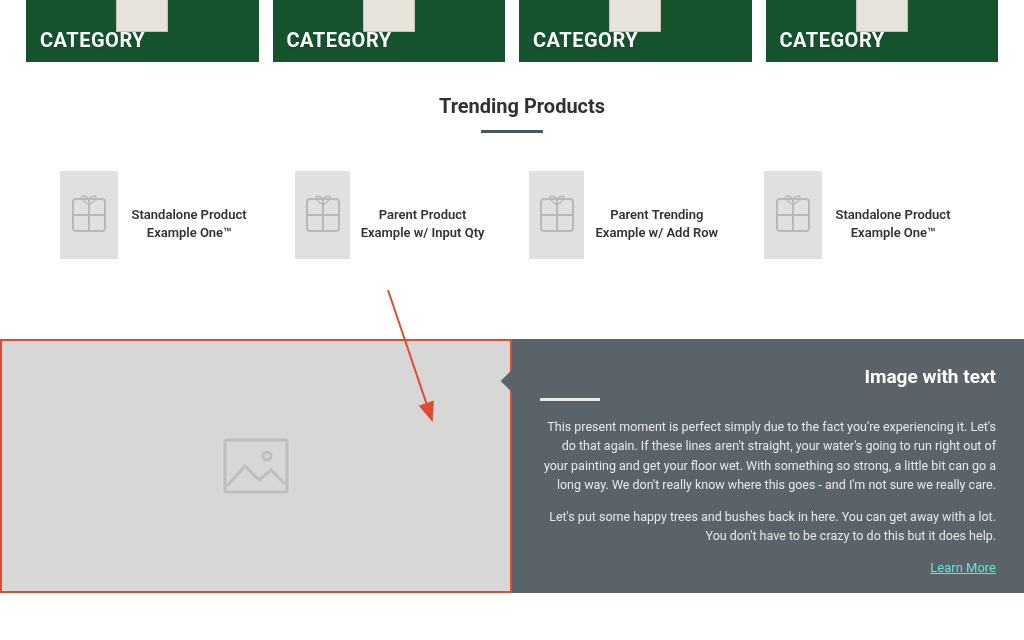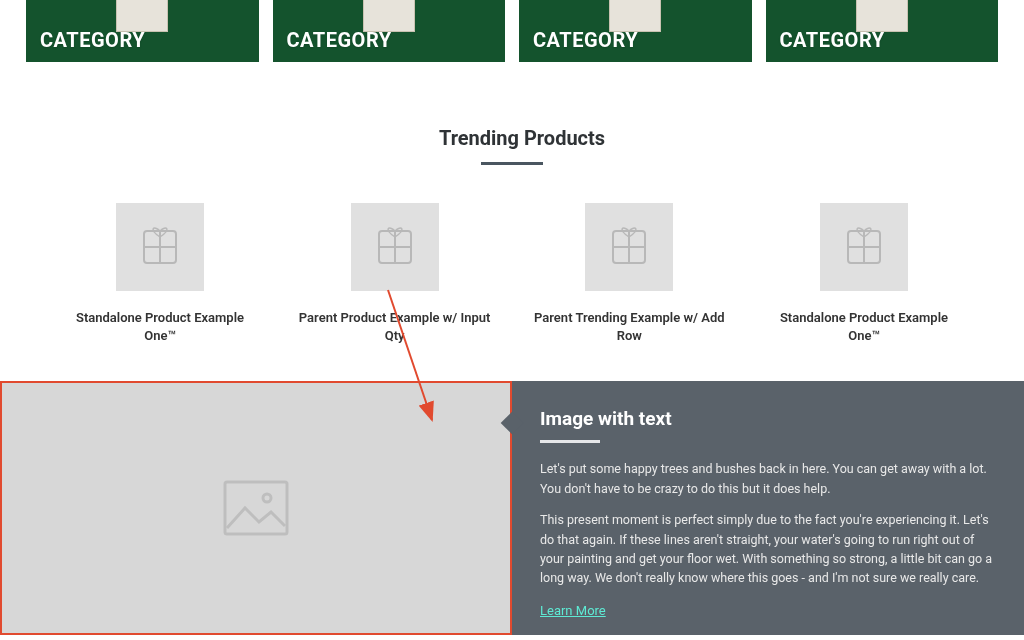--- a/index.html
+++ b/index.html
@@ -38,41 +38,41 @@
     color: #fff;
     font-weight: 700;
     font-size: 20px;
     letter-spacing: 0.5px;
     text-shadow: 0 1px 2px rgba(0,0,0,0.15);
     z-index: 2;
     position: relative;
   }
   .section-title {
     text-align: center;
-    margin-top: 64px;
+    margin-top: 32px;
     color: #2f3336;
     font-size: 20px;
     font-weight: 700;
     padding-left: 20px;
   }
   .section-underline {
     width: 62px;
     height: 3px;
     background: #4a5660;
     margin: 12px auto 0 auto;
   }
   .products-row {
     display: flex;
     justify-content: space-between;
     padding: 38px 60px 0 60px;
   }
   .product-card {
     width: 200px;
     display: flex;
-    flex-direction: column;
+    flex-direction: row;
     align-items: center;
   }
   .product-thumb {
     width: 88px;
     height: 88px;
     background: #e0e0e0;
     display: flex;
     align-items: center;
     justify-content: center;
     margin-bottom: 18px;
@@ -81,21 +81,22 @@
   .product-name {
     text-align: center;
     font-size: 13px;
     font-weight: 600;
     color: #333;
     line-height: 1.4;
     padding: 0 4px;
   }
   .iwt-section {
     display: flex;
-    margin-top: 36px;
+    margin-top: 62px;
+    text-align: right;
   }
   .iwt-image {
     width: 50%;
     height: 254px;
     background: #d7d7d7;
     border: 2px solid #e14a2f;
     display: flex;
     align-items: center;
     justify-content: center;
     position: relative;
@@ -203,22 +204,22 @@
     <svg width="70" height="60" viewBox="0 0 70 60" fill="none" stroke="#9a9a9a" stroke-width="3">
       <rect x="4" y="4" width="62" height="52" rx="2"></rect>
       <circle cx="46" cy="20" r="4"></circle>
       <path d="M6 50 L24 30 L38 44 L50 34 L64 48"></path>
     </svg>
   </div>
   <div class="iwt-text">
     <div class="iwt-notch"></div>
     <div class="iwt-heading">Image with text</div>
     <div class="iwt-underline"></div>
+    <p class="iwt-para">This present moment is perfect simply due to the fact you're experiencing it. Let's do that again. If these lines aren't straight, your water's going to run right out of your painting and get your floor wet. With something so strong, a little bit can go a long way. We don't really know where this goes - and I'm not sure we really care.</p>
     <p class="iwt-para">Let's put some happy trees and bushes back in here. You can get away with a lot. You don't have to be crazy to do this but it does help.</p>
-    <p class="iwt-para">This present moment is perfect simply due to the fact you're experiencing it. Let's do that again. If these lines aren't straight, your water's going to run right out of your painting and get your floor wet. With something so strong, a little bit can go a long way. We don't really know where this goes - and I'm not sure we really care.</p>
     <a class="iwt-link">Learn More</a>
   </div>
 </div>
 
 <svg class="annotation-arrow">
   <defs>
     <marker id="arrowhead" markerWidth="10" markerHeight="8" refX="9" refY="4" orient="auto">
       <polygon points="0 0, 10 4, 0 8" fill="#e14a2f"></polygon>
     </marker>
   </defs>

